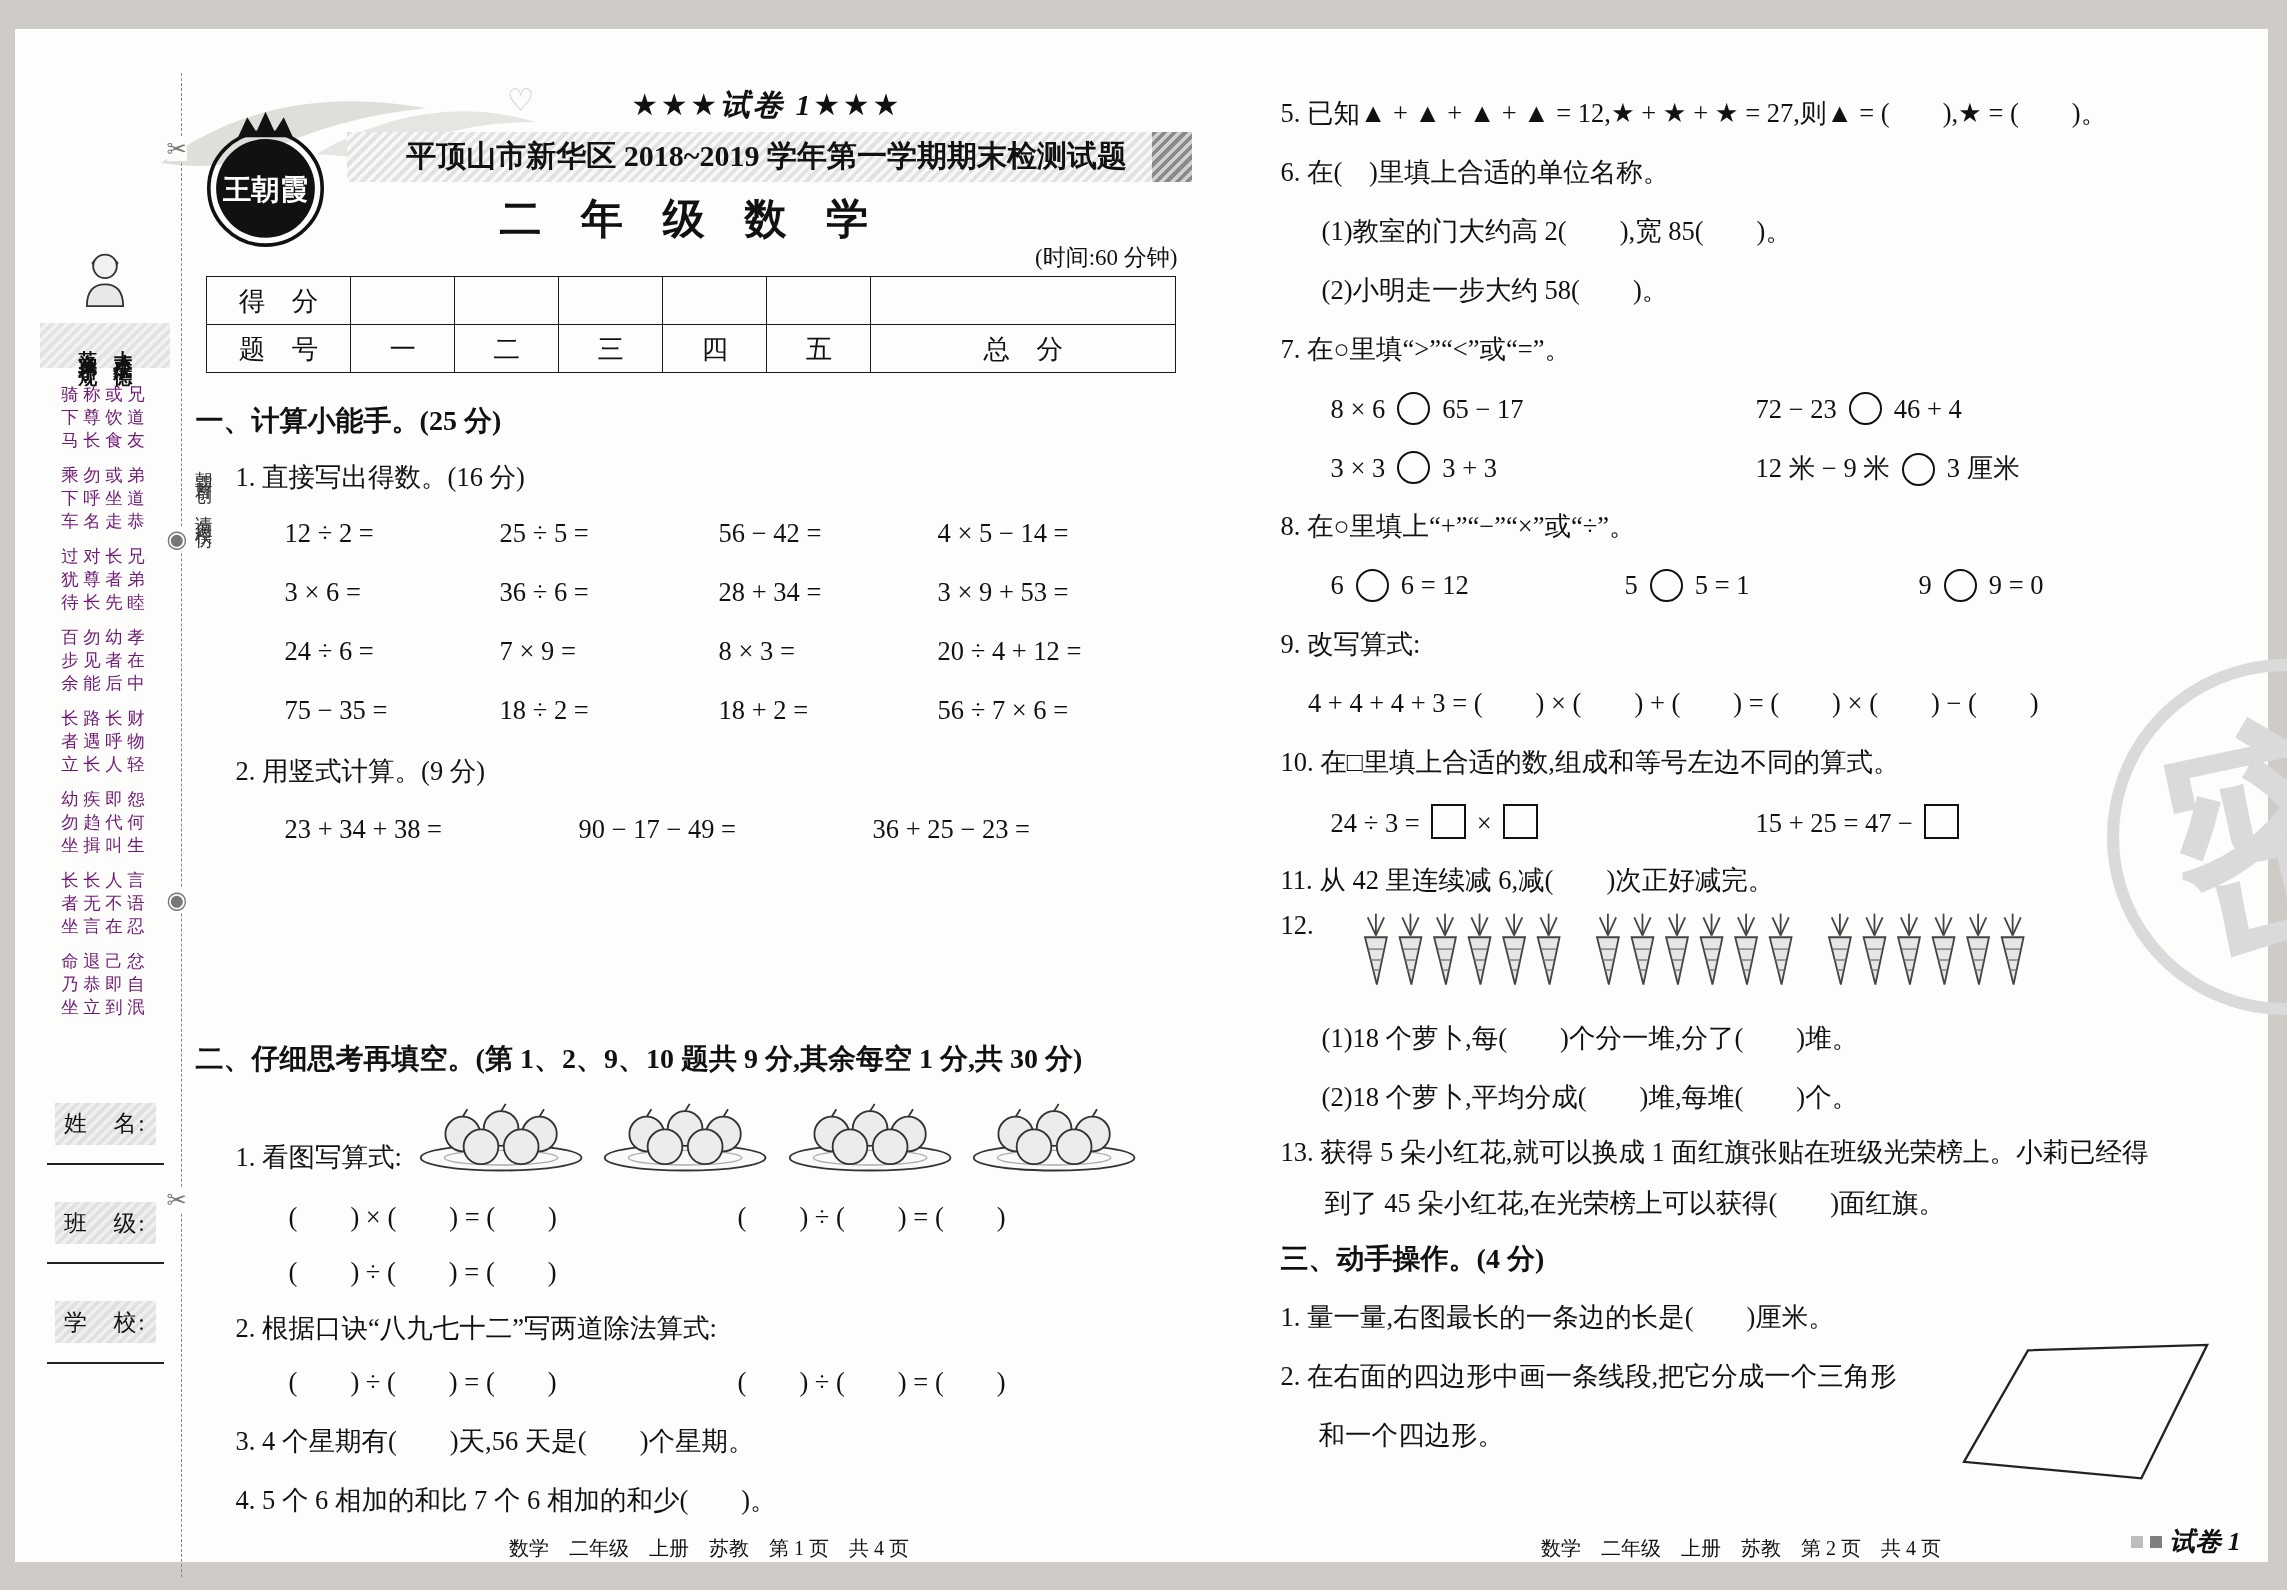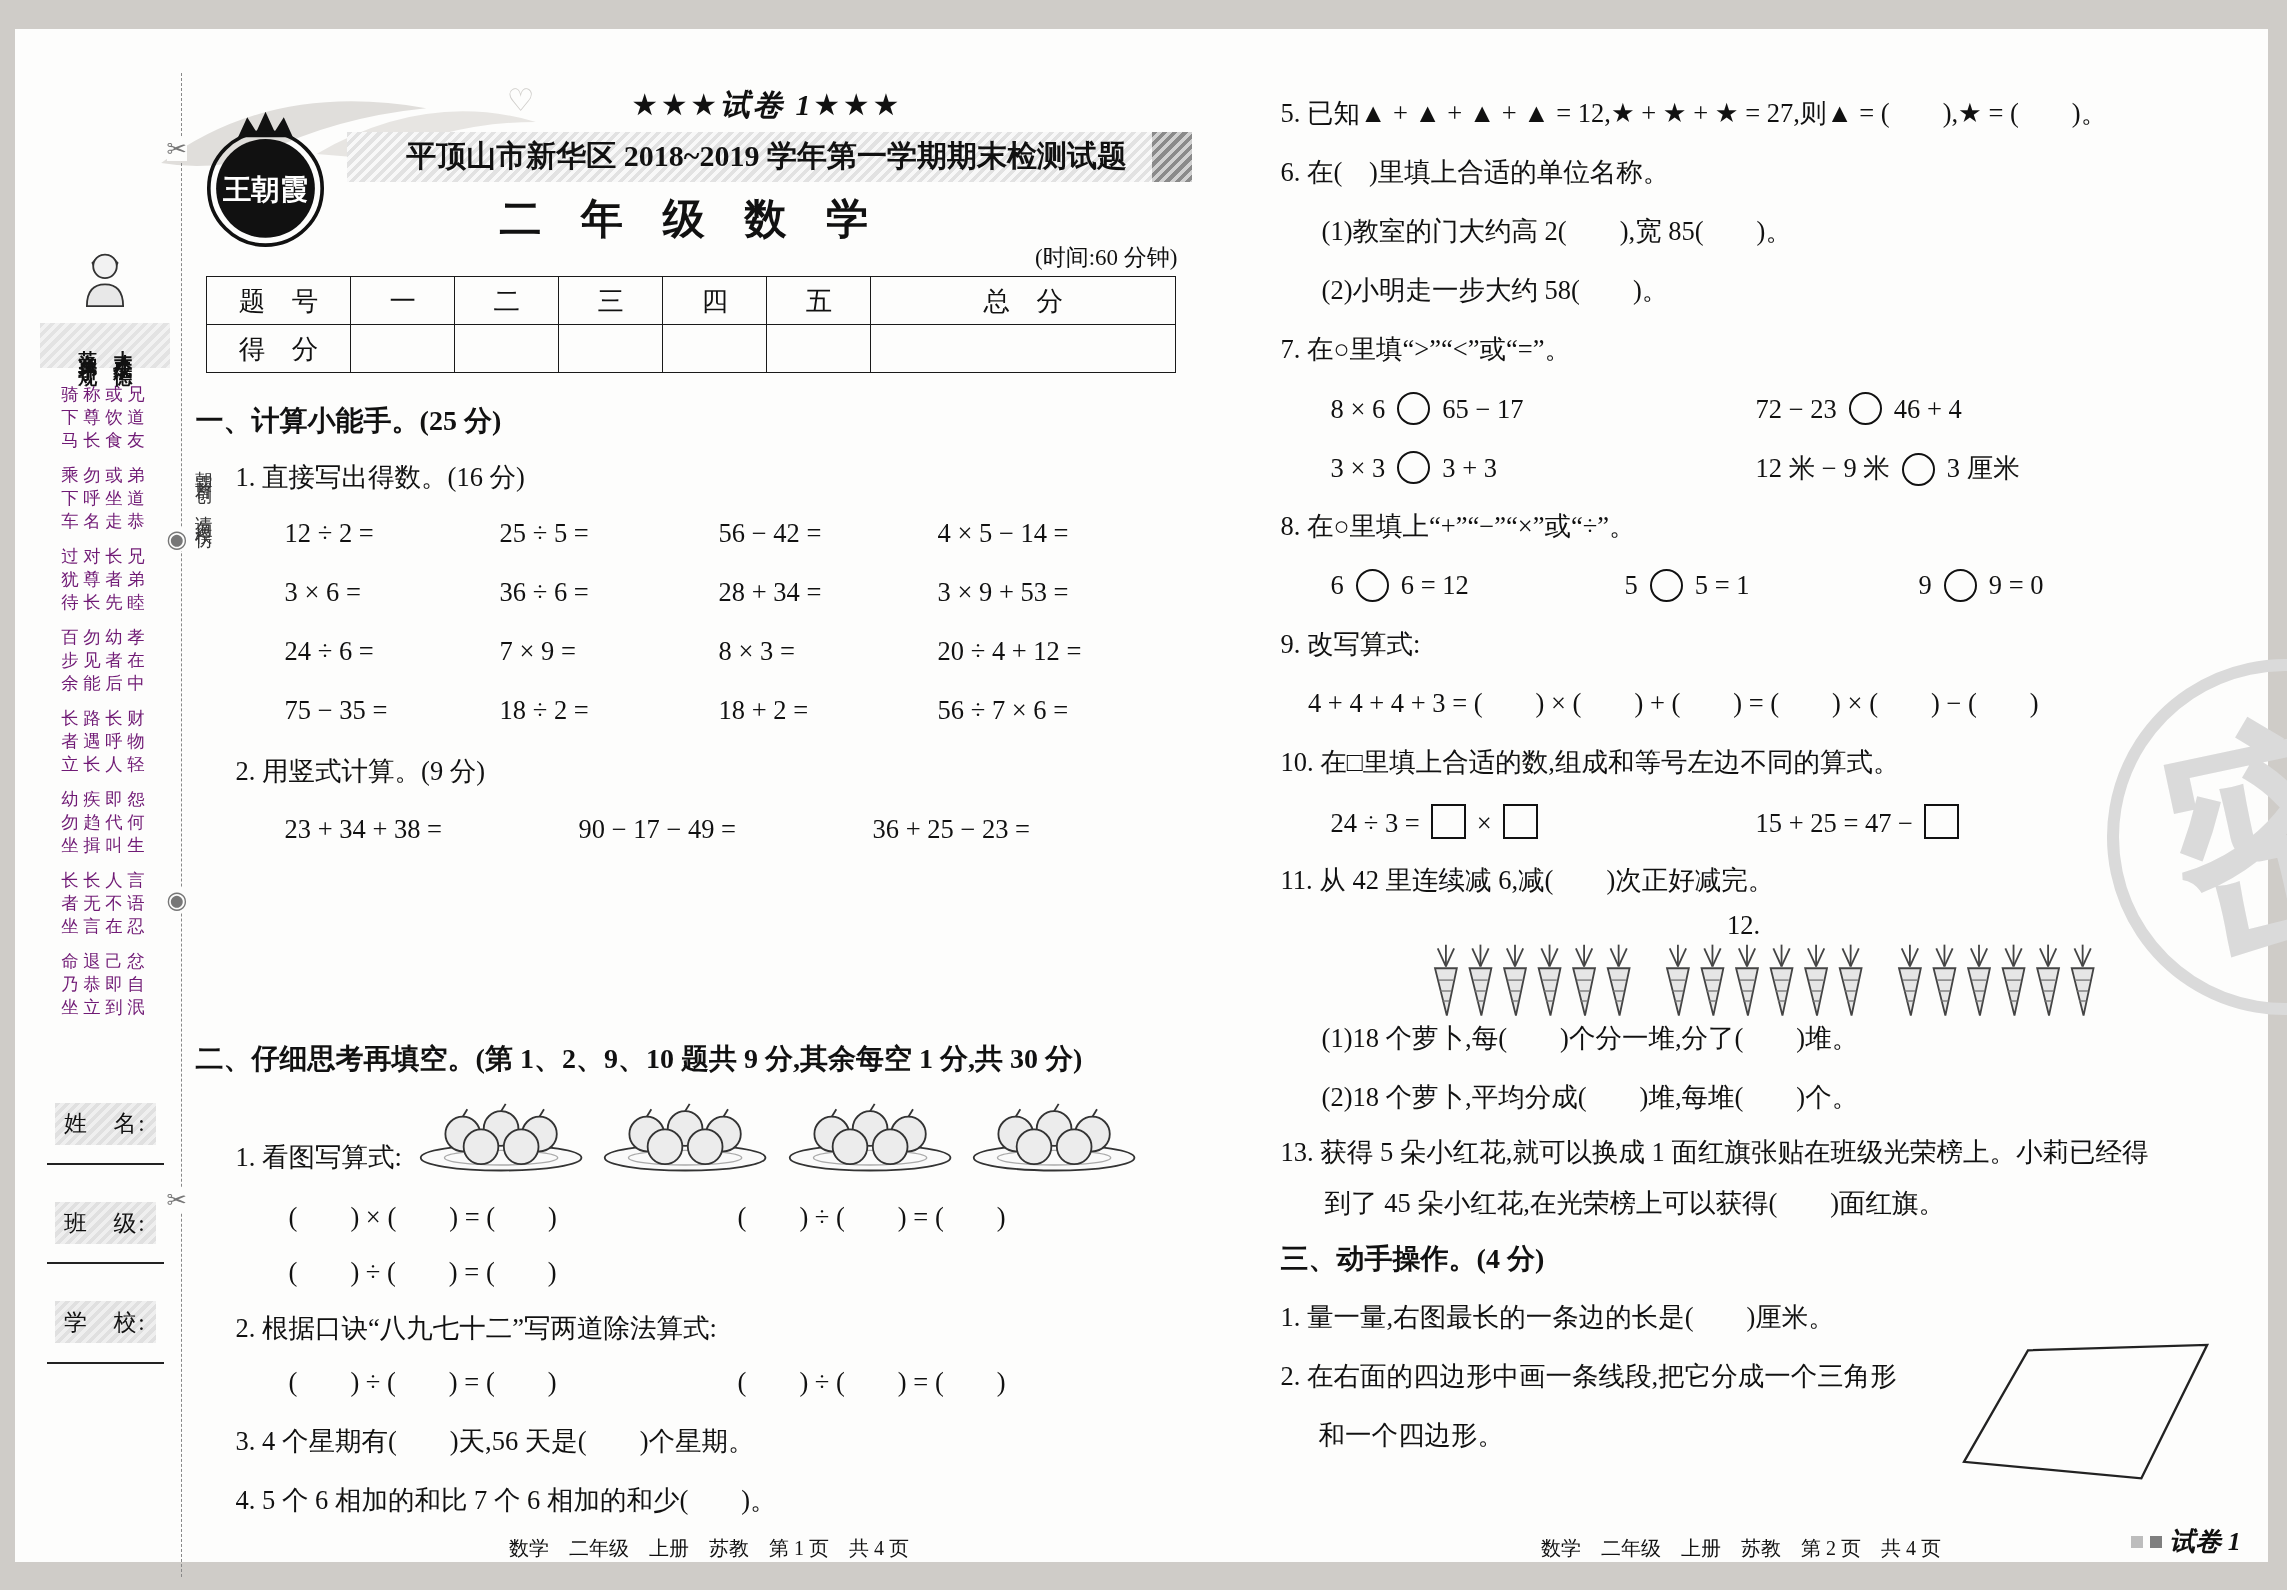--- a/index.html
+++ b/index.html
@@ -71,21 +71,21 @@
   
   .page-right { position:absolute; left:1266px; top:55px; width:946px; font-size:26.5px; z-index:3; }
   .rl { min-height:59px; line-height:59px; }
   .rl.flexy { display:flex; align-items:center; line-height:normal; }
   .indent { padding-left:41px; }
   .pair-row { padding-left:50px; }
   .pair { width:425px; display:flex; align-items:flex-end; }
   .trio { width:294px; display:flex; align-items:center; }
   .cmp { width:33px; height:33px; border:2.3px solid #111; border-radius:50%; margin:0 12px; flex:none; }
   .sq { width:35px; height:35px; border:2.3px solid #111; margin:0 11px; flex:none; }
-  .carrot-row { height:99px; display:flex; align-items:center;flex-direction:column; }
+  .carrot-row { height:99px; display:flex; align-items:flex-start; }
   .carrot-row .q12-label { width:53px; flex:none; }
   .carrot-groups { display:flex; gap:24px; margin-left:27.4px; }
   .q13 { min-height:51px; line-height:51px; }
   .quad { position:absolute; left:681px; top:1259px; }
 
   
   .footer-left { position:absolute; left:393px; top:1506px; width:603px; text-align:center; font-size:20px; z-index:3; }
   .footer-right { position:absolute; left:1425px; top:1506px; width:603px; text-align:center; font-size:20px; z-index:3; }
   .corner-badge { position:absolute; left:2116px; top:1495px; display:flex; align-items:center; gap:7.3px;
     font-size:26px; font-weight:bold; font-style:italic; z-index:3; }
@@ -230,36 +230,36 @@
       <div class="badge">★★★试卷 1★★★</div>
       <div class="title-band">
         <span>平顶山市新华区 2018~2019 学年第一学期期末检测试题</span>
       </div>
       <div class="subject">二 年 级 数 学</div>
       <div class="time-note">(时间:60 分钟)</div>
 
       <table class="score-table">
         <tbody>
             <tr>
+          <td>得　分</td>
+          <td></td>
+          <td></td>
+          <td></td>
+          <td></td>
+          <td></td>
+          <td></td>
+        </tr>
+        <tr>
           <td>题　号</td>
           <td>一</td>
           <td>二</td>
           <td>三</td>
           <td>四</td>
           <td>五</td>
           <td>总　分</td>
-        </tr>
-        <tr>
-          <td>得　分</td>
-          <td></td>
-          <td></td>
-          <td></td>
-          <td></td>
-          <td></td>
-          <td></td>
         </tr>
       </tbody>
         </table>
 
       <div class="s-heading">一、计算小能手。(25 分)</div>
       <div class="sub-label">1. 直接写出得数。(16 分)</div>
 
       <div class="oral-grid">
         <span>12 ÷ 2 =</span>
         <span>25 ÷ 5 =</span>

